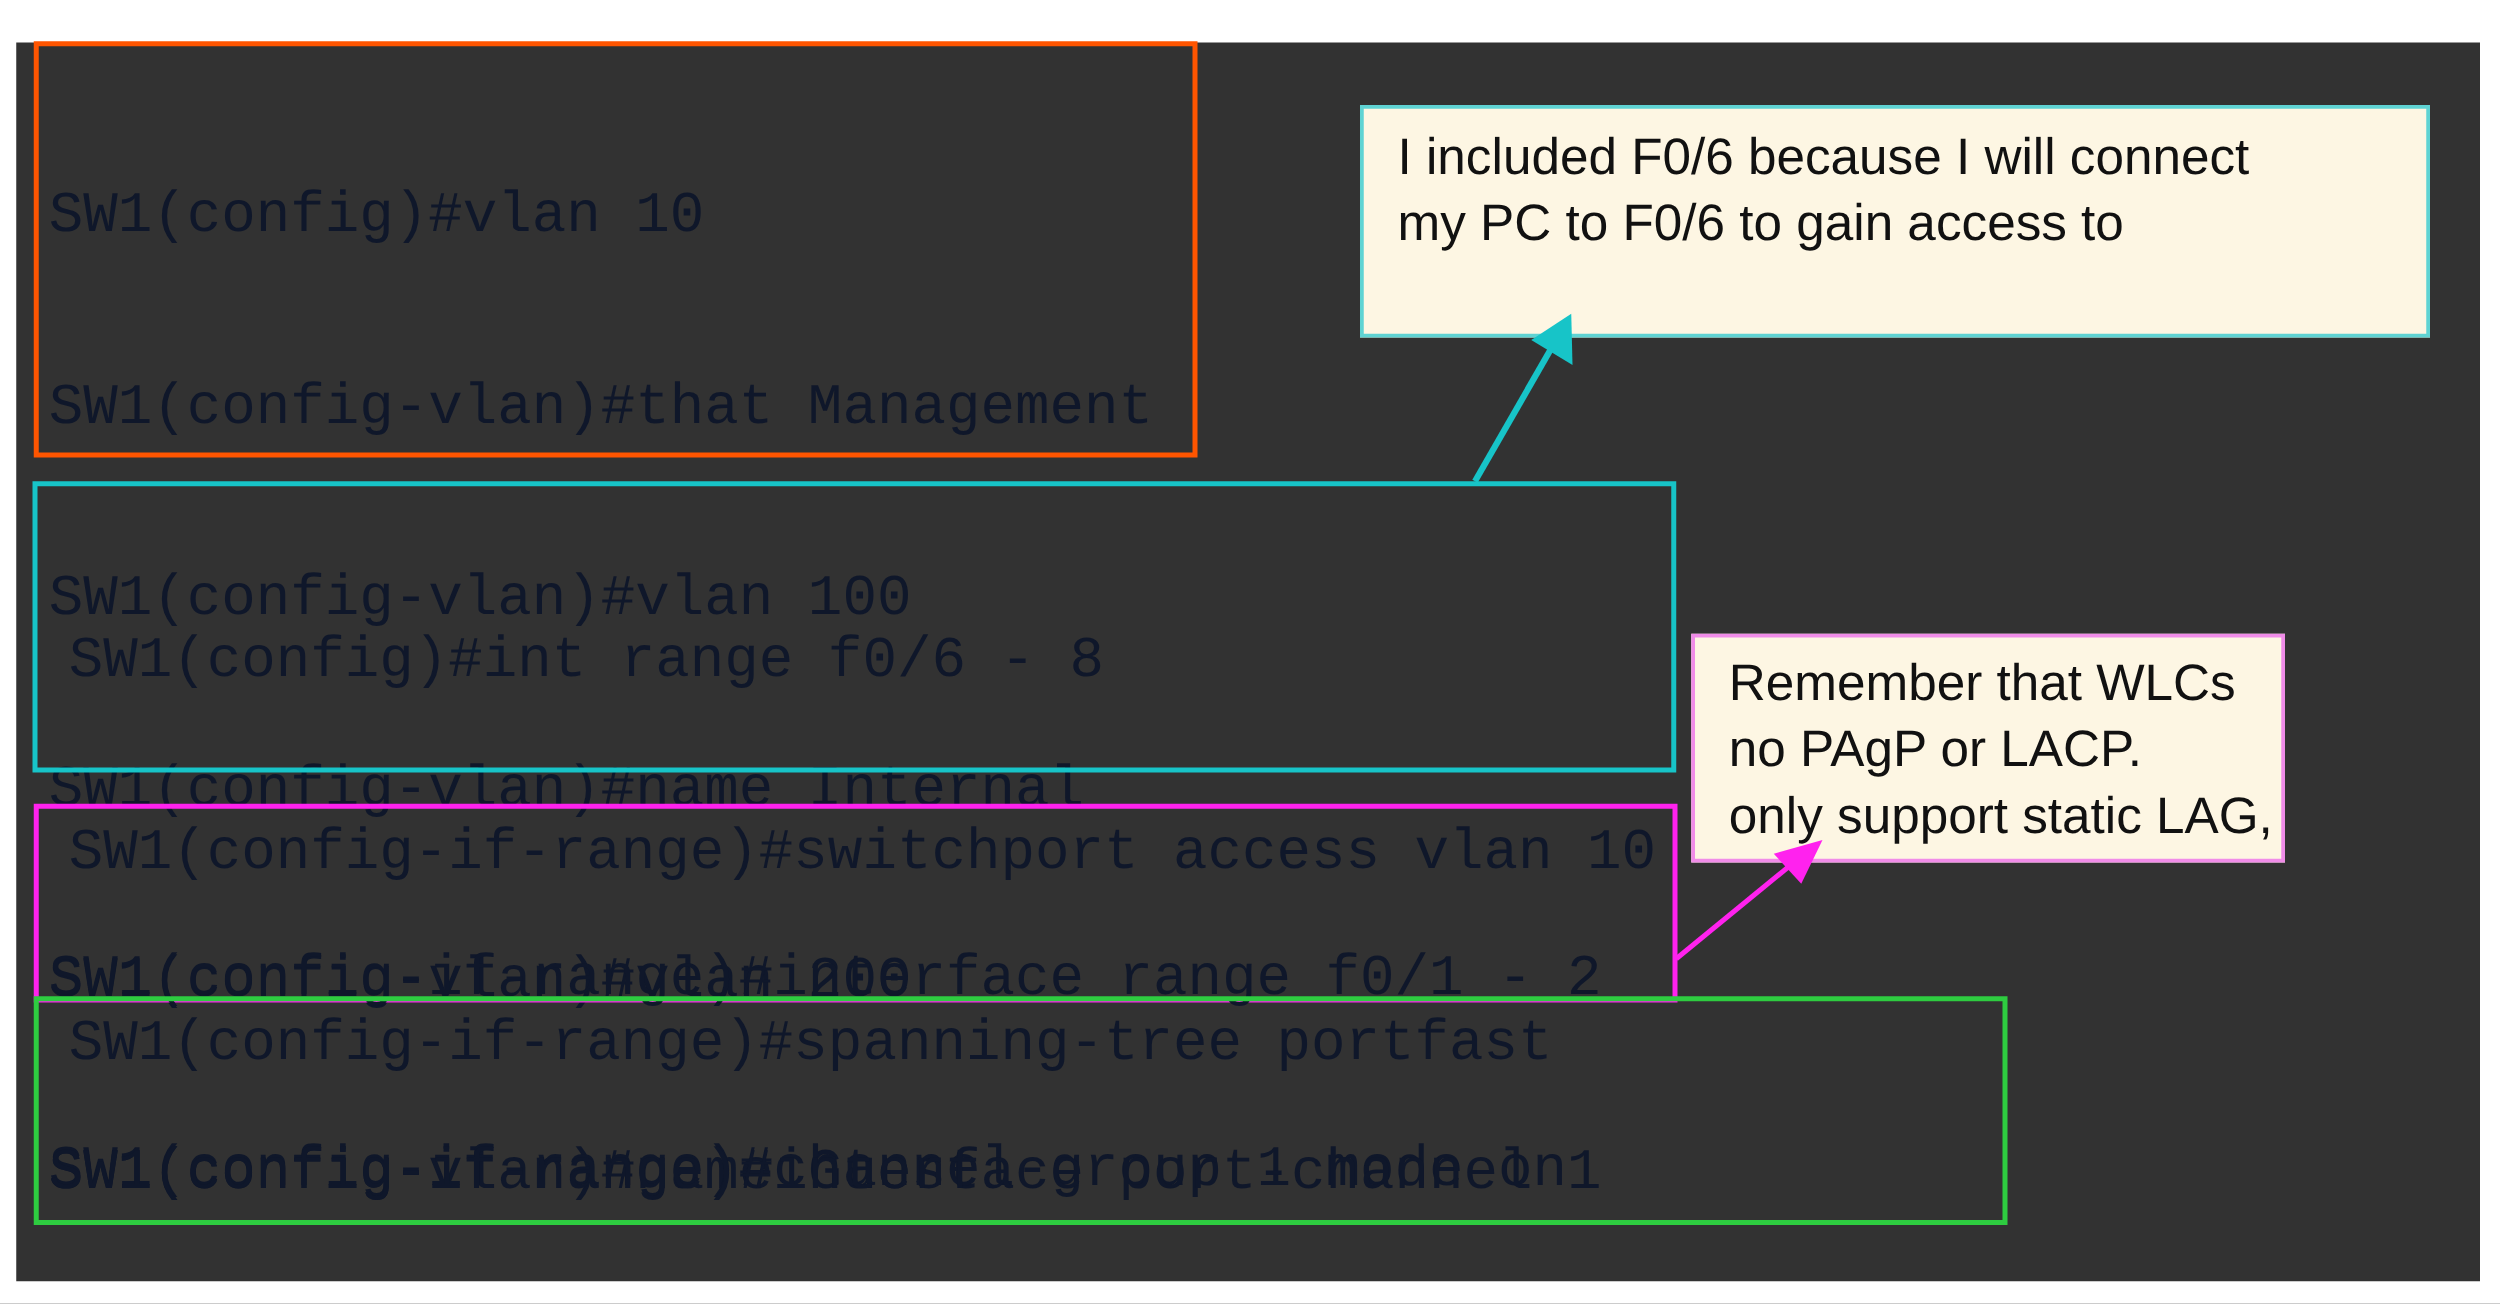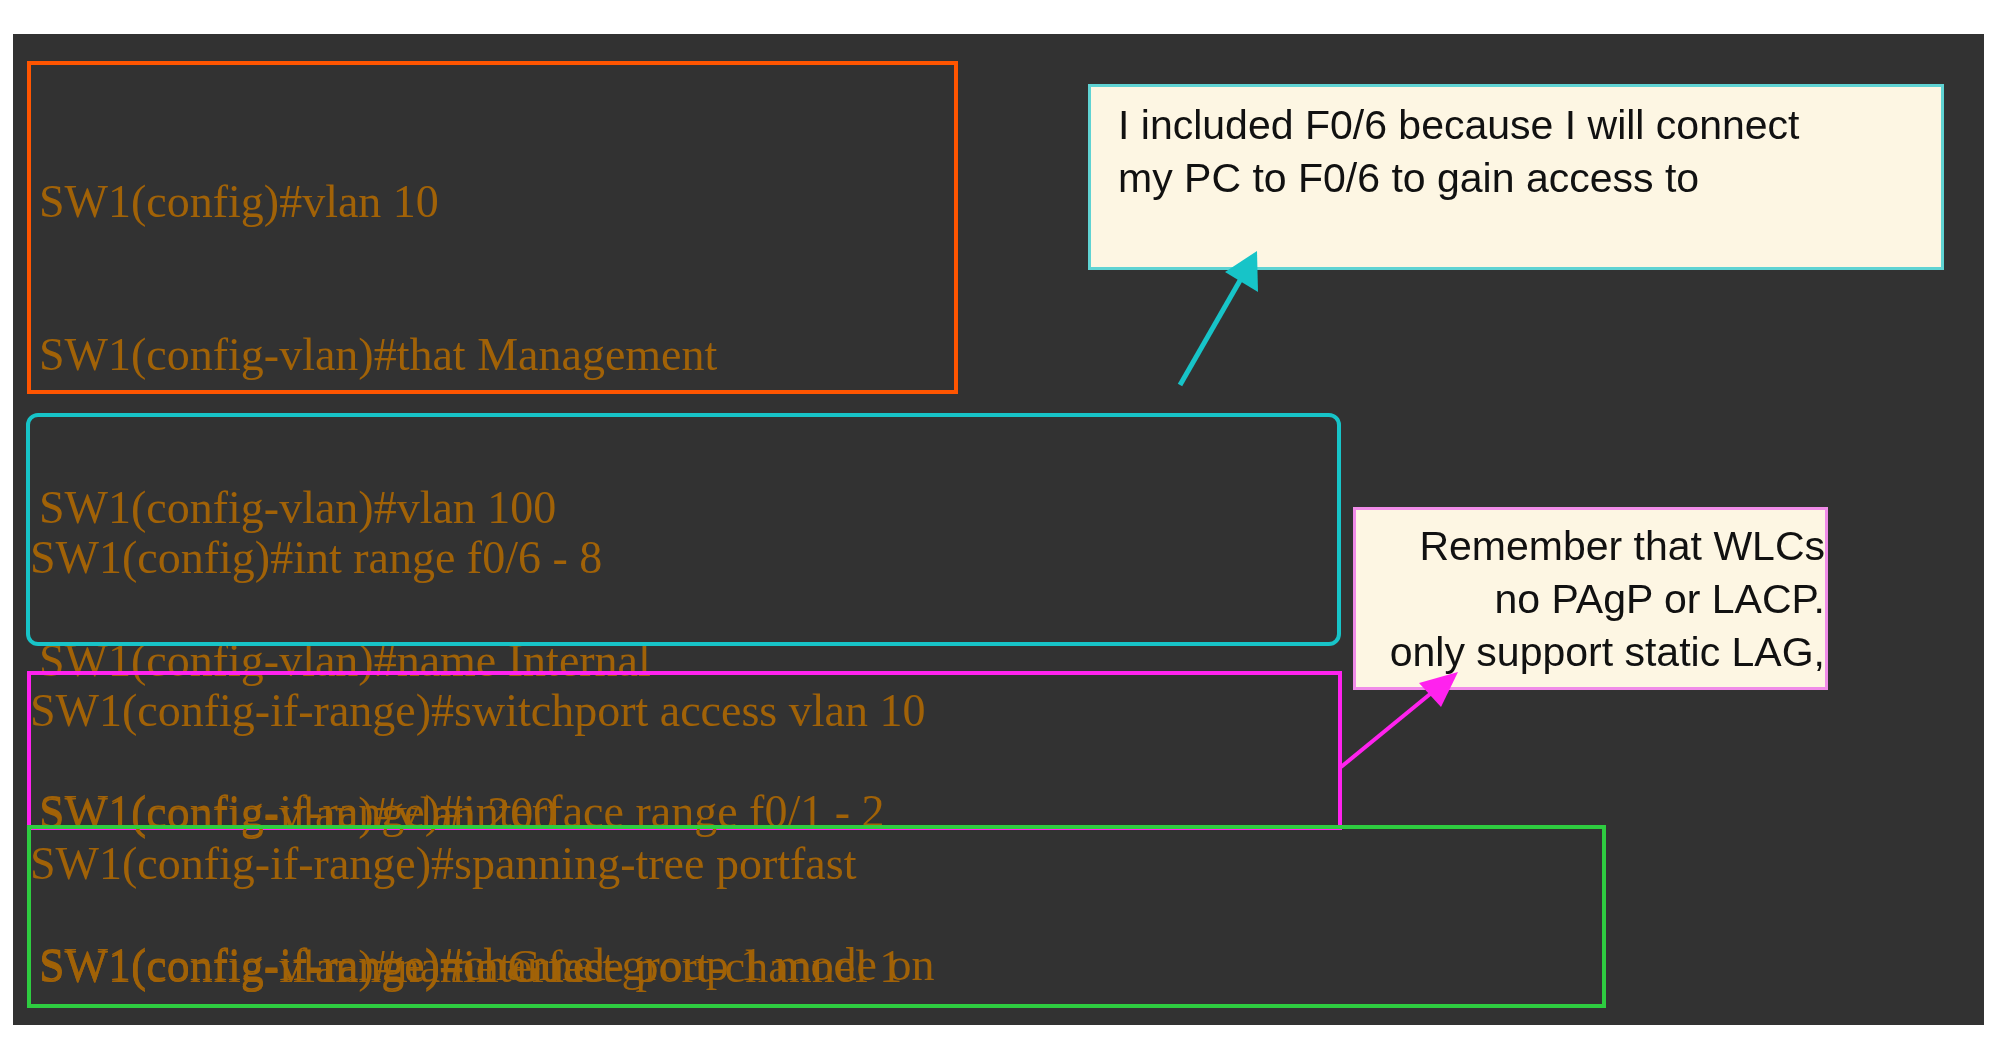--- a/index.html
+++ b/index.html
@@ -1,39 +1,39 @@
 <!DOCTYPE html>
 <html><head>
 <meta charset="utf-8">
 <style>
   html, body { margin:0; padding:0; }
   body { width:2000px; height:1043px; background:#ffffff; position:relative; overflow:hidden; }
   .slide { position:absolute; left:13px; top:34px; width:1971px; height:991px; background:#323232; }
   .box { position:absolute; box-sizing:border-box; border-style:solid; border-width:4px; }
-  .cli { font-family:Liberation Serif, serif; font-size:46px; line-height:51px; color:#a16207; white-space:pre;margin-top:28px; }
+  .cli { font-family:Liberation Mono, monospace; font-size:46px; line-height:51px; color:#0f172a; white-space:pre; }
   .cli .line { display:block; height:51px; }
   .callout { position:absolute; box-sizing:border-box; background:#FDF6E3; border-style:solid; border-width:3px;
              font-family:"Liberation Sans", sans-serif; font-size:41px; line-height:53px; color:#111111; padding:10px 0 0 28px;margin-top:18px; }
   svg.arrows { position:absolute; left:0; top:0; width:2000px; height:1043px; pointer-events:none; }
 </style>
 </head>
 <body>
 
 <div class="slide"></div>
 
 <div class="box cli" style="left:27px; top:33px; width:931px; height:333px; border-color:#FF5500; padding:9px 0 0 8px;">
   <span class="line">SW1(config)#vlan 10</span>
   <span class="line">SW1(config-vlan)#that Management</span>
   <span class="line">SW1(config-vlan)#vlan 100</span>
   <span class="line">SW1(config-vlan)#name Internal</span>
   <span class="line">SW1(config-vlan)#vlan 200</span>
   <span class="line">SW1(config-vlan)#name Guest</span>
 </div>
 
-<div class="box cli" style="left:26px; top:385px; width:1315px; height:233px; border-color:#17C4C8; padding:13px 0 0 0;border-radius:12px;">
+<div class="box cli" style="left:26px; top:385px; width:1315px; height:233px; border-color:#17C4C8; padding:13px 0 0 25px;">
   <span class="line">SW1(config)#int range f0/6 - 8</span>
   <span class="line">SW1(config-if-range)#switchport access vlan 10</span>
   <span class="line">SW1(config-if-range)#spanning-tree portfast</span>
 </div>
 
 <div class="box cli" style="left:27px; top:643px; width:1315px; height:159px; border-color:#FF22EE; padding:9px 0 0 8px;">
   <span class="line">SW1(config-if-range)#interface range f0/1 - 2</span>
   <span class="line">SW1(config-if-range)#channel-group 1 mode on</span>
 </div>
 
@@ -41,21 +41,21 @@
   <span class="line">SW1(config-if-range)#interface port-channel 1</span>
   
   
 </div>
 
 <div class="callout" style="left:1088px; top:66px; width:856px; height:186px; border-color:#5FD3D3; padding:12px 0 0 27px;">
   <div>I included F0/6 because I will connect</div>
   <div>my PC to F0/6 to gain access to</div>
 </div>
 
-<div class="callout" style="left:1353px; top:489px; width:475px; height:183px; border-color:#F08CE8; padding:10px 0 0 27px;text-align:right;">
+<div class="callout" style="left:1353px; top:489px; width:475px; height:183px; border-color:#F08CE8; padding:10px 0 0 27px;">
   <div>Remember that WLCs</div>
   <div>no PAgP or LACP.</div>
   <div>only support static LAG,</div>
 </div>
 
 <svg class="arrows" viewBox="0 0 2000 1043">
   <g>
     <line x1="1180" y1="385" x2="1242" y2="277" stroke="#17C4C8" stroke-width="5"></line>
     <polygon points="1257,251 1258,292 1225,272" fill="#17C4C8"></polygon>
   </g>

